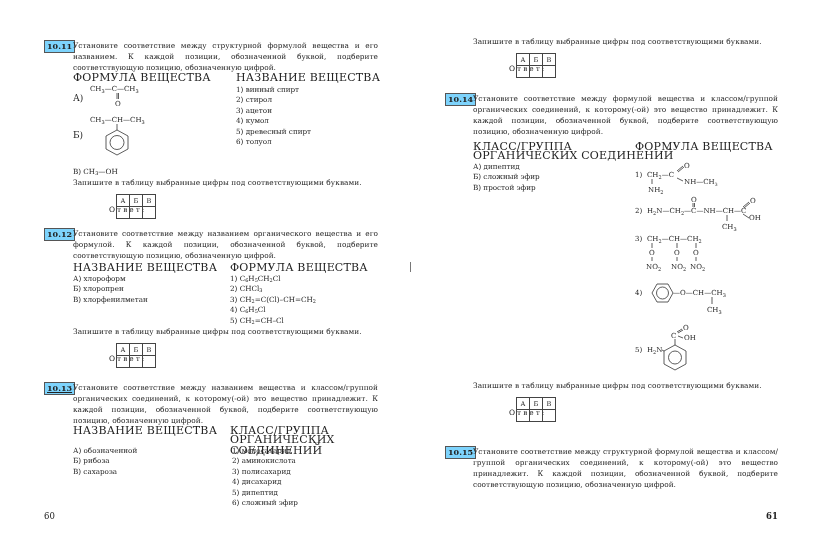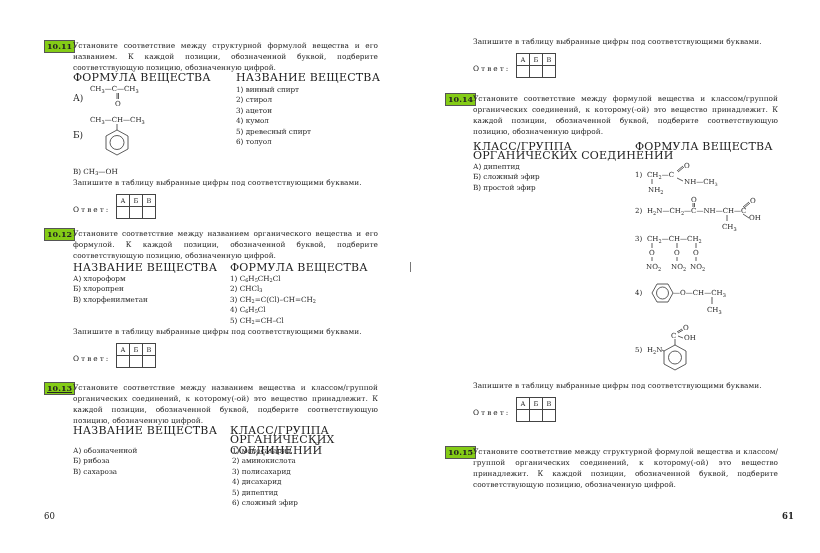--- a/index.html
+++ b/index.html
@@ -4,25 +4,25 @@
 <style>
   html, body { margin: 0; padding: 0; background: #ffffff; }
   body { width: 820px; height: 553px; position: relative; overflow: hidden;
          font-family: "DejaVu Serif", "Liberation Serif", serif; color: #222; }
   .page { position: absolute; top: 0; height: 553px; }
   #left { left: 0; width: 410px; }
   #right { left: 410px; width: 410px; }
   .abs { position: absolute; }
   .txt { font-size: 7.4px; line-height: 10.8px; letter-spacing: 0.05px; }
   .qnum { position: absolute; font-size: 8px; font-weight: bold; border: 1px solid #555;
-          padding: 0 2px; line-height: 11px; height: 11px; background: #84cc16; }
+          padding: 0 2px; line-height: 11px; height: 11px; background: #7dd3fc; }
   .qtext { position: absolute; font-size: 7.4px; line-height: 11px; text-align: justify; }
   .head { font-size: 11px; line-height: 10.5px; letter-spacing: 0.2px; }
   .list div { font-size: 7.2px; line-height: 10.4px; white-space: nowrap; }
-  .ans-label { position: absolute; font-size: 7.4px; letter-spacing: 2px; }
+  .ans-label { position: absolute; font-size: 7.4px; letter-spacing: 2px; margin-left: 36px; }
   table.ans { position: absolute; border-collapse: collapse; }
   table.ans td { border: 1px solid #444; width: 12px; height: 11px; padding: 0;
                  font-size: 6.5px; text-align: center; line-height: 10px; }
   .pnum { position: absolute; font-size: 8.5px; }
   .chem { position: absolute; font-size: 7.2px; line-height: 9px; white-space: nowrap; }
   svg { position: absolute; overflow: visible; }
   svg text { font-family: "DejaVu Serif", "Liberation Serif", serif; font-size: 7px; fill: #222; }
   svg line, svg polygon, svg circle { stroke: #333; stroke-width: 0.8; fill: none; }
   sub { font-size: 5px; vertical-align: -1px; line-height: 0; }
   .spine-mark { position: absolute; left: 410px; top: 262px; width: 1px; height: 10px; background: #777; }
@@ -257,14 +257,14 @@
       <td></td>
       <td></td>
       <td></td>
     </tr>
   </tbody>
     </table>
 
   <div class="qnum" style="left:35px;top:446px;">10.15</div>
   <div class="qtext" style="left:63px;top:446px;width:305px;">Установите соответствие между структурной формулой вещества и классом/группой органических соединений, к которому(-ой) это вещество принадлежит. К каждой позиции, обозначенной буквой, подберите соответствующую позицию, обозначенную цифрой.</div>
 
-  <div class="pnum" style="left:372px;top:511px;font-weight:bold;">61</div>
+  <div class="pnum" style="left:356px;top:511px;font-weight:bold;">61</div>
 </div>
 
 </body></html>

